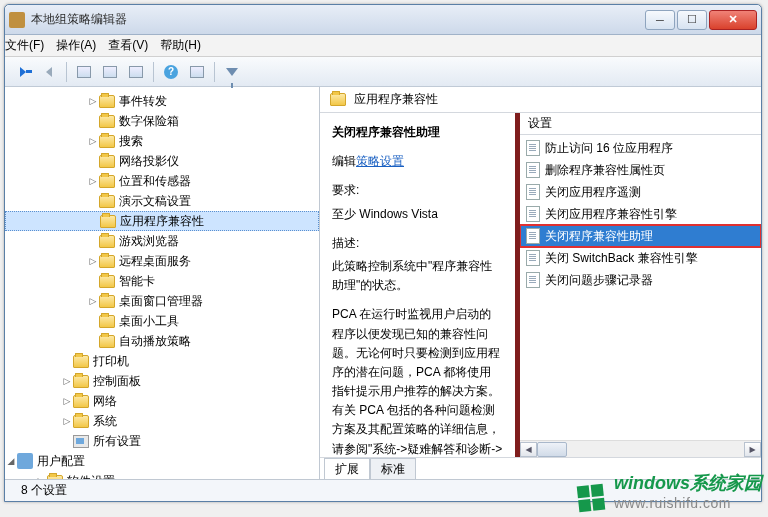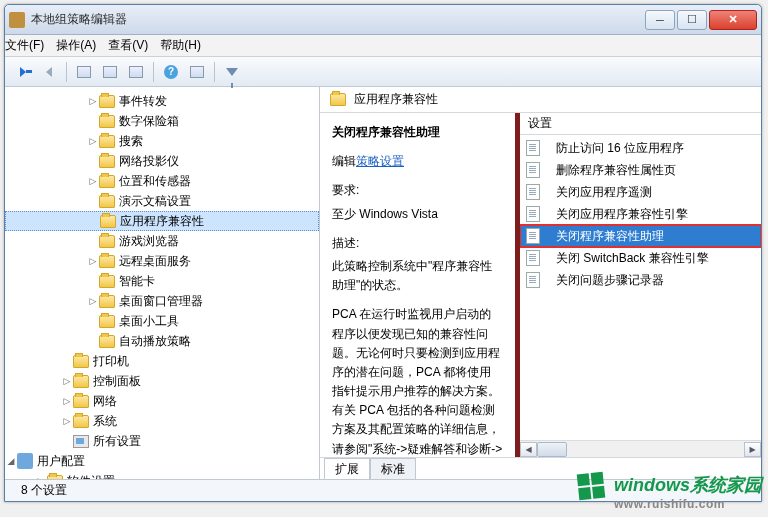--- a/index.html
+++ b/index.html
@@ -49,40 +49,40 @@
     .right-body { flex: 1; display: flex; overflow: hidden; position: relative; }
     .detail-col { width: 195px; padding: 10px 12px; font-size: 12px; line-height: 1.6; overflow-y: auto; }
     .detail-col b { font-weight: bold; }
     .detail-col a { color: #1a60c2; text-decoration: underline; }
     .detail-col p { margin-bottom: 4px; }
     .detail-col .para { margin-top: 10px; }
 
     .settings-col { flex: 1; border-left: 5px solid #7f1d1d; display: flex; flex-direction: column; overflow: hidden; position:relative; }
     .settings-head { height: 22px; border-bottom: 1px solid #d4d8de; padding-left: 8px; font-size: 12px; display: flex; align-items: center; }
     .settings-list { flex: 1; overflow-y: auto; padding: 2px 0; }
-    .setting-item { display: flex; align-items: center; height: 22px; padding-left: 6px; font-size: 12px; gap: 16px; white-space: nowrap; }
+    .setting-item { display: flex; align-items: center; height: 22px; padding-left: 6px; font-size: 12px; gap: 5px; white-space: nowrap; }
     .setting-item.sel { background: #2f7dd1; color: #fff; }
     .setting-item.hl { outline: 2px solid #e03030; outline-offset: -1px; }
     .set-ico { width: 14px; height: 16px; background: #fff; border: 1px solid #9aa; position: relative; flex-shrink: 0; }
     .set-ico::before { content:""; position:absolute; left:2px; top:3px; width:7px; height:1px; background:#9ab; box-shadow:0 2px #9ab,0 4px #9ab,0 6px #9ab; }
     .scrollbar-h { height:17px; background:#f0f0f0; border-top:1px solid #ddd; display:flex; align-items:center; }
     .sb-btn{width:17px;height:15px;background:linear-gradient(#fefefe,#e2e6ec);border:1px solid #b8c2cf;display:flex;align-items:center;justify-content:center;font-size:8px;color:#556;}
     .sb-track{flex:1;height:15px;position:relative;}
     .sb-thumb{position:absolute;left:0;width:30px;height:15px;background:linear-gradient(#eef2f8,#d1dbe8);border:1px solid #a9b8cb;border-radius:2px;}
 
     .tabs-row { height: 22px; border-top: 1px solid #d4d8de; display: flex; align-items: flex-end; padding-left: 4px; }
     .tab { font-size: 12px; padding: 2px 10px; border: 1px solid #c0c8d2; border-bottom: none; background: #fff; position: relative; top: 1px; }
     .tab:not(.active) { background: #eef1f5; }
 
     .statusbar { height: 22px; border-top: 1px solid #c0c8d2; background: #f3f6fa; display: flex; align-items: center; padding-left: 16px; font-size: 12px; }
 
-    .watermark { position: absolute; right: 6px; bottom: 6px; font-size: 18px; font-style: italic; font-weight: bold; color: #15984b; display: flex; align-items: flex-start; gap: 10px; }
+    .watermark { position: absolute; right: 6px; bottom: 6px; font-size: 18px; font-style: italic; font-weight: bold; color: #15984b; display: flex; align-items: flex-end; gap: 10px; }
     .watermark .wlogo { width: 26px; height: 26px; display: grid; grid-template: 1fr 1fr/1fr 1fr; gap: 2px; transform: rotate(-6deg); }
     .watermark .wlogo div { background: #15984b; }
-    .watermark small { display:block; font-size:12px; color:#888; font-style:normal; font-weight:bold; letter-spacing:.5px; }
+    .watermark small { display:block; font-size:14px; color:#888; font-style:normal; font-weight:normal; letter-spacing:.5px; }
   </style>
 </head>
 <body>
 
 <div class="window">
 
   <div class="titlebar">
     <span class="title-icon"></span>
     <span class="title-text">本地组策略编辑器</span>
     <div class="win-btns">

